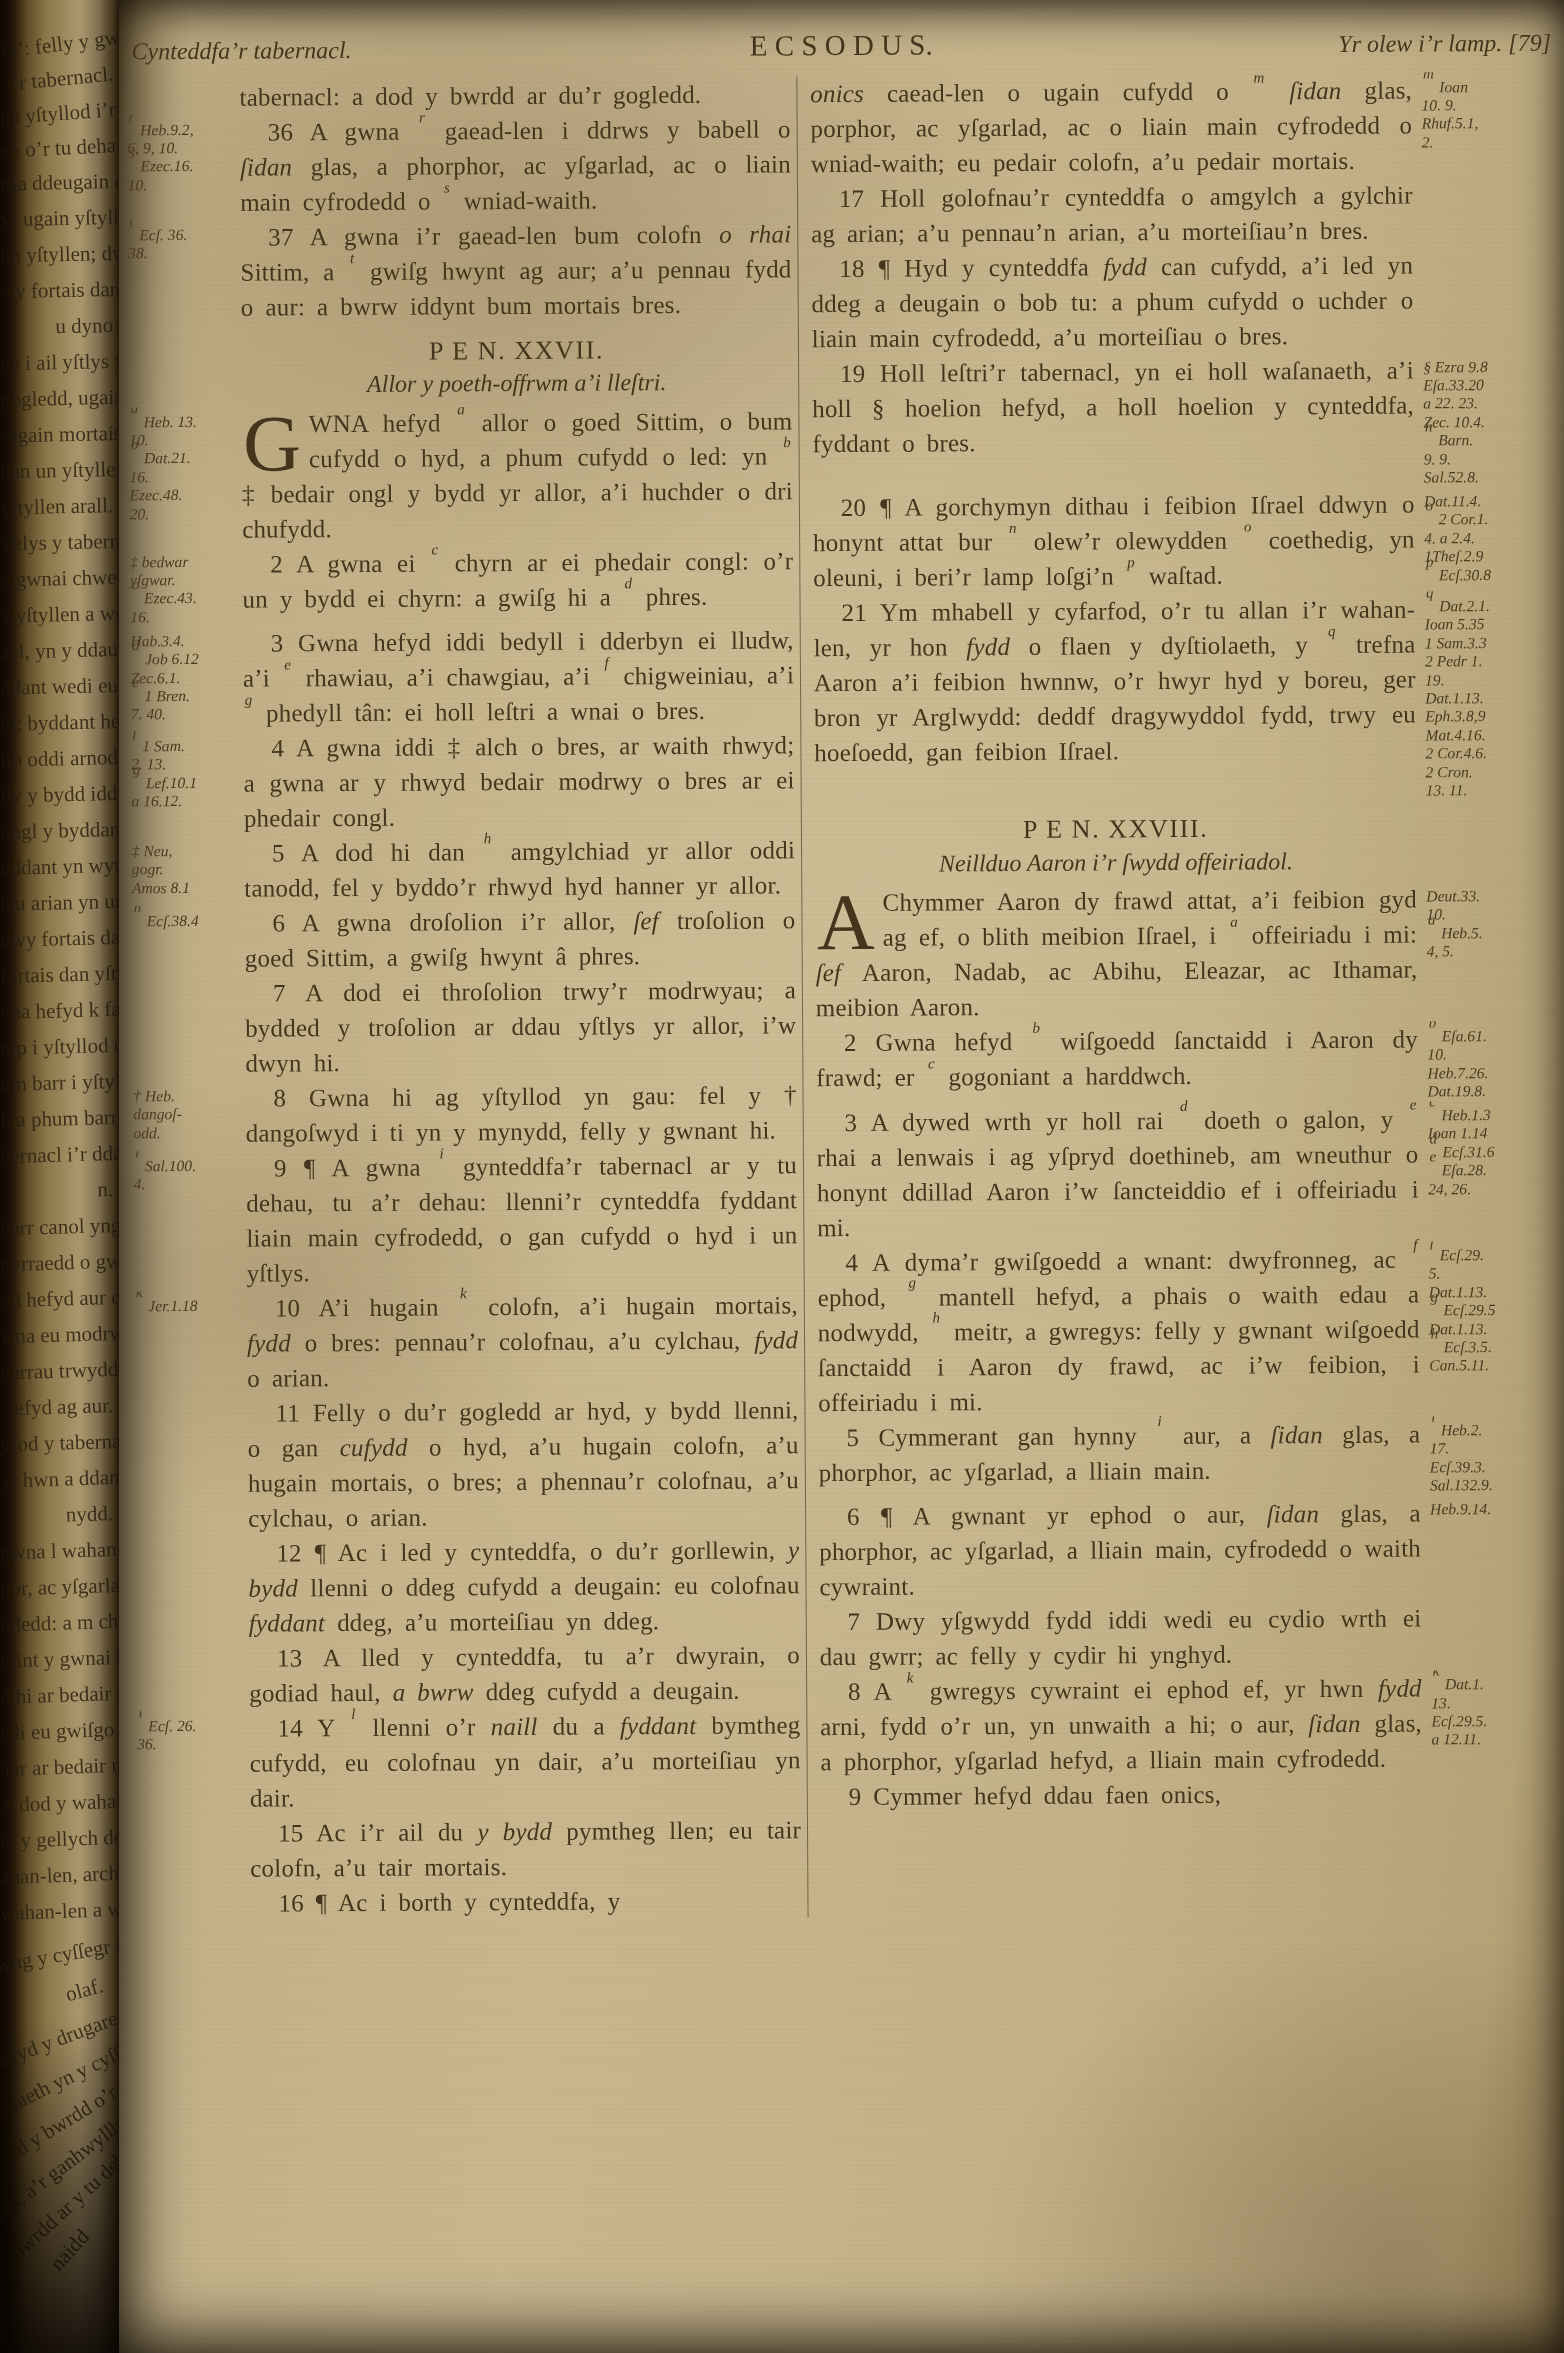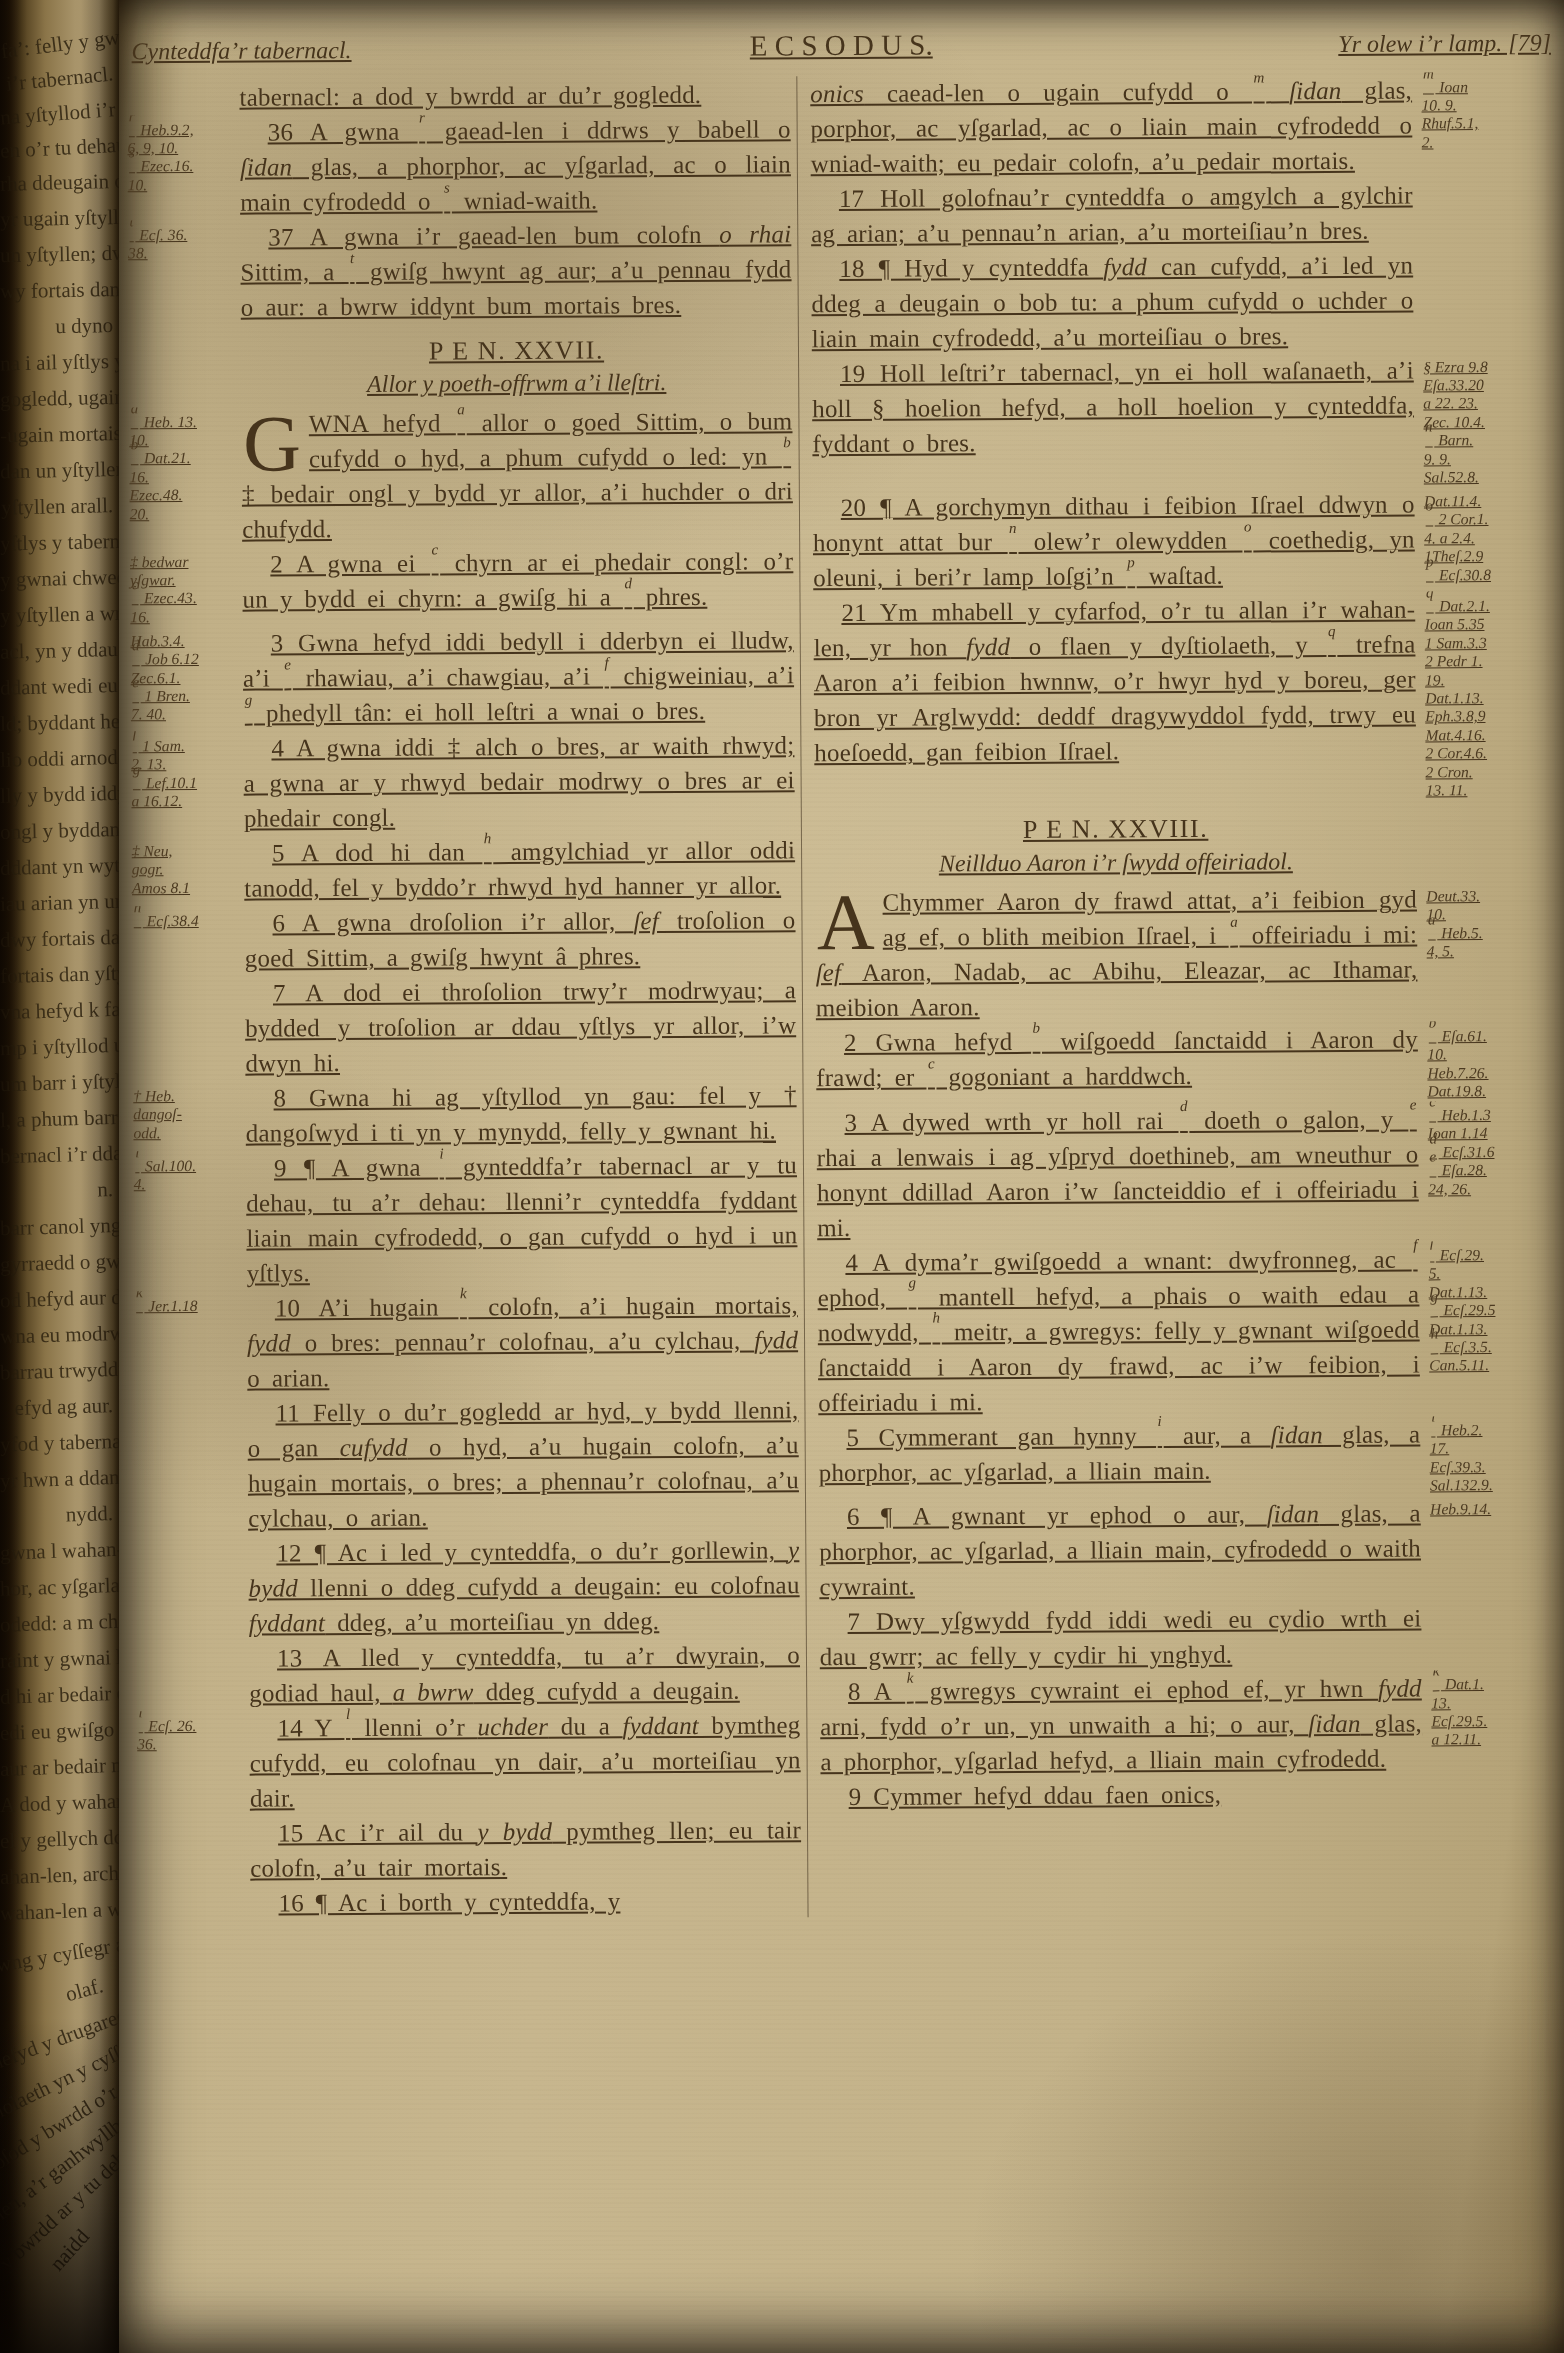--- a/index.html
+++ b/index.html
@@ -33,21 +33,21 @@
       radial-gradient(861px 595px at 28% 10%, rgba(88,70,40,.22), transparent 60%),
       radial-gradient(704px 548px at 88% 96%, rgba(70,52,28,.28), transparent 60%),
       radial-gradient(407px 329px at 12% 55%, rgba(90,72,42,.18), transparent 70%),
       radial-gradient(822px 1174px at 55% 42%, rgba(255,243,210,.14), transparent 72%),
       linear-gradient(97deg,#92794c 0,#b3a073 22px,#c0af86 74px,#c7b68e 38%,#c3b289 70%,#b5a378 93%,#8f7b51 100%);
     box-shadow:
       inset 34px 0 59px -17px rgba(14,8,2,.6),
       inset 0 25px 42px -15.6px rgba(14,8,2,.62),
       inset 0 -38px 59px -17px rgba(14,8,2,.62),
       inset -20.3px 0 42px -20.3px rgba(14,8,2,.5);
-    padding:23.5px 6.3px 0 3.1px; overflow:hidden;text-decoration:underline;
+    padding:23.5px 6.3px 0 3.1px; overflow:hidden;
   }
   .page::before { content:''; position:absolute; inset:0; pointer-events:none;
     background:repeating-linear-gradient(0deg, rgba(60,45,20,.02) 0 1.6px, transparent 1.6px 4.7px); }
 
   .content { transform:rotate(-0.35deg); transform-origin:50% 0; position:relative; }
 
   
   .hdr { display:flex; align-items:baseline; height:49px; padding:4.7px 7.8px 0 9.4px; }
   .hdr-left  { width:469px; font-style:italic; font-size:24px; }
   .hdr-center{ flex:1; text-align:center; font-size:29px; }
@@ -240,21 +240,21 @@
               <div class="note"></div>
               <div class="vtext">12 ¶ Ac i led y cynteddfa, o du’r gorllewin, <em>y bydd</em> llenni o ddeg cufydd a deugain: eu colofnau <em>fyddant</em> ddeg, a’u morteiſiau yn ddeg.</div>
             </div>
             <div class="block">
               <div class="note"></div>
               <div class="vtext">13 A lled y cynteddfa, tu a’r dwyrain, o godiad haul, <em>a bwrw</em> ddeg cufydd a deugain.</div>
             </div>
             <div class="block">
               <div class="note"><sup class="ref">l</sup> Ecſ. 26.
 36.</div>
-              <div class="vtext">14 Y <sup class="ref">l</sup> llenni o’r <em>uchder</em> du a <em>fyddant</em> bymtheg cufydd, eu colofnau yn dair, a’u morteiſiau yn dair.</div>
+              <div class="vtext">14 Y <sup class="ref">l</sup> llenni o’r <em>naill</em> du a <em>fyddant</em> bymtheg cufydd, eu colofnau yn dair, a’u morteiſiau yn dair.</div>
             </div>
             <div class="block">
               <div class="note"></div>
               <div class="vtext">15 Ac i’r ail du <em>y bydd</em> pymtheg llen; eu tair colofn, a’u tair mortais.</div>
             </div>
             <div class="block">
               <div class="note"></div>
               <div class="vtext">16 ¶ Ac i borth y cynteddfa, y</div>
             </div>
           </div>

